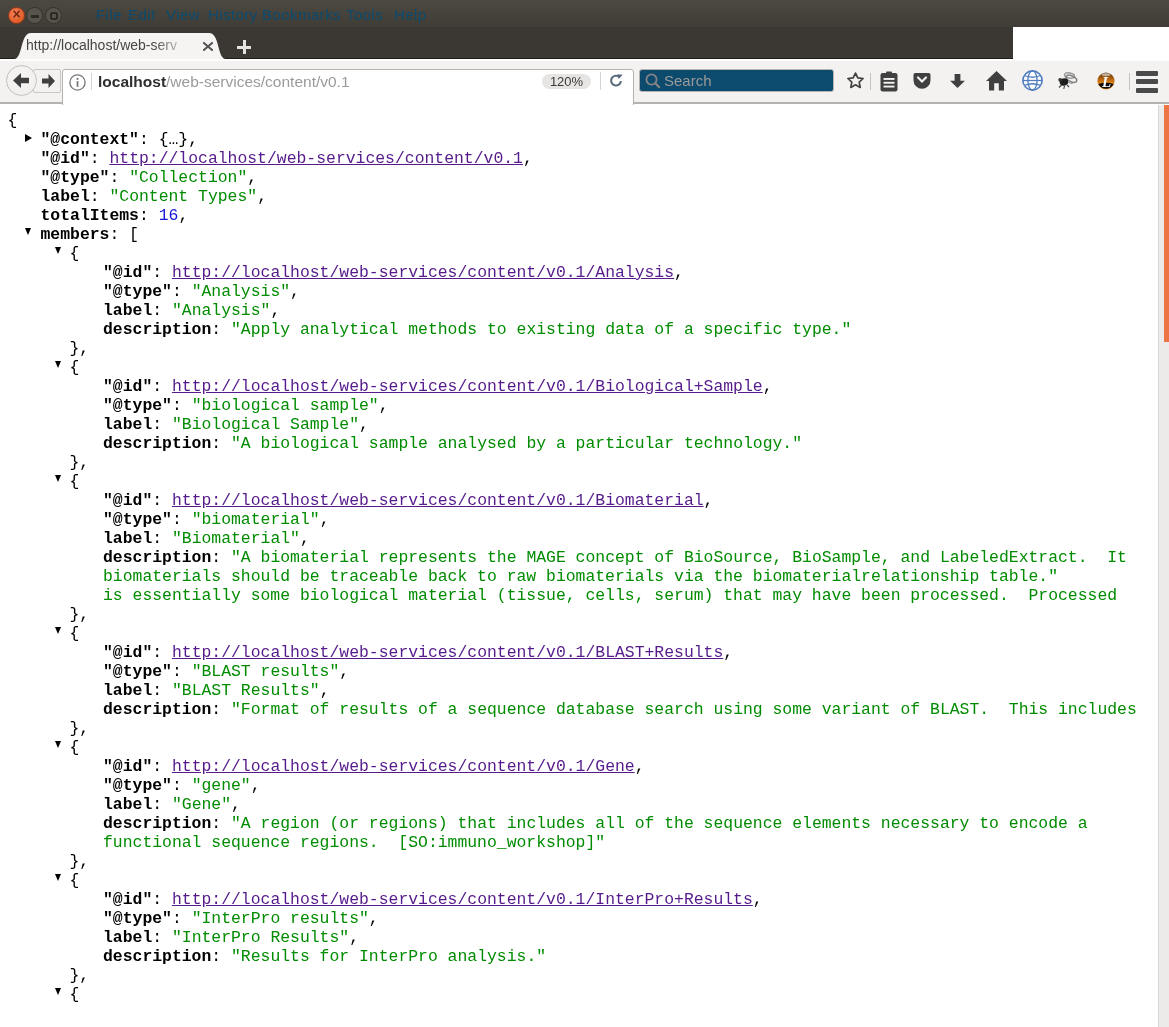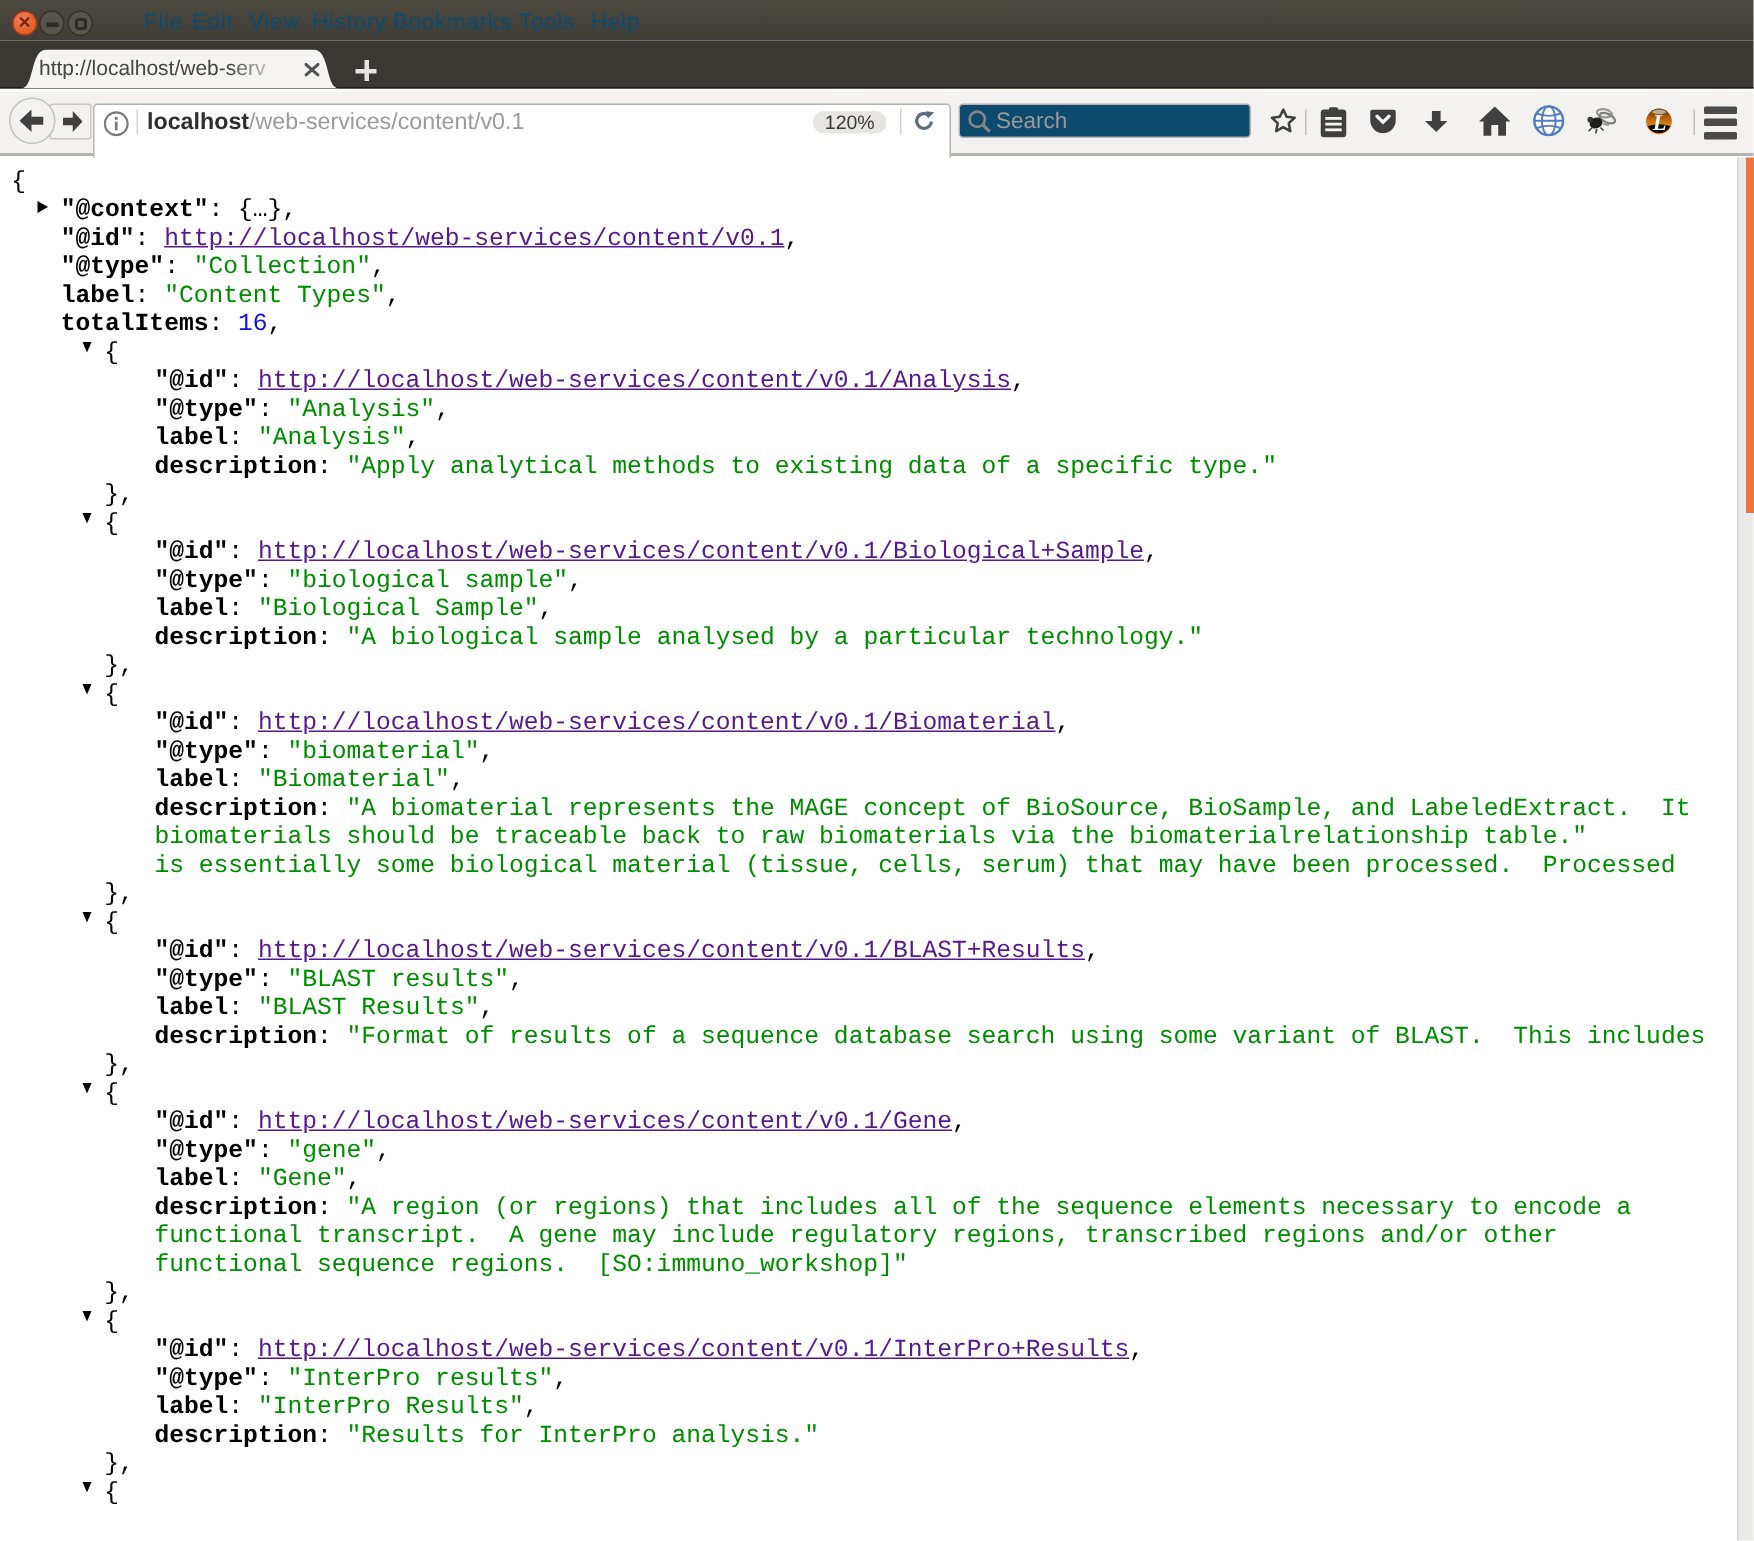--- a/index.html
+++ b/index.html
@@ -12,21 +12,21 @@
   border:1px solid #96391c; }
 #btn-close .x { position:absolute; left:0; top:-2.5px; width:15px; text-align:center;
   color:#72290f; font-size:14px; font-weight:bold; }
 #btn-min { left:26px; background:#57544c; border:1px solid #34322c; }
 #btn-min .g { position:absolute; left:3.5px; top:7px; width:8px; height:2.5px; background:#2c2a25; }
 #btn-max { left:45px; background:#57544c; border:1px solid #34322c; }
 #btn-max .g { position:absolute; left:3.5px; top:3.5px; width:8px; height:8px;
   border:2px solid #2c2a25; border-radius:2.5px; }
 #menu { position:absolute; left:16px; top:5.5px; color:#0c4a6e; font-size:15px; letter-spacing:0.45px; width:1169px; height:20px; }
 #menu span { position:absolute; top:0; white-space:nowrap; }
-#tabbar { position:absolute; left:0; top:27px; width:1169px; height:32px; background:#3b3833; border-bottom:1px solid #201e1b; }
+#tabbar { position:absolute; left:0; top:27px; width:1013px; height:32px; background:#3b3833; border-bottom:1px solid #201e1b; }
 #whiteline { position:absolute; left:0; top:59.5px; width:1169px; height:1.8px; background:#fcfcfb; }
 #tabtext { position:absolute; left:26px; top:9.5px; width:172px; overflow:hidden;
   color:#454543; font-size:14px; white-space:nowrap;
   -webkit-mask-image:linear-gradient(to right,#000 74%,transparent 95%); }
 #newtab { position:absolute; left:237px; top:13px; width:14px; height:14px; }
 #newtab .h { position:absolute; left:0; top:5.5px; width:14px; height:3px; background:#e4e3e1; }
 #newtab .v { position:absolute; left:5.5px; top:0; width:3px; height:14px; background:#e4e3e1; }
 #navbar { position:absolute; left:0; top:61px; width:1169px; height:42.5px;
   background:#f3f2f0; border-bottom:2px solid #b5b2af; }
 #content { position:absolute; left:0; top:105px; width:1158px; height:922px;
@@ -182,20 +182,21 @@
     <div style="position:absolute;left:1136px;top:18.1px;width:22px;height:5px;background:#4a4a4a;border-radius:1px"></div>
     <div style="position:absolute;left:1136px;top:26.5px;width:22px;height:5px;background:#4a4a4a;border-radius:1px"></div>
   </div>
 <div id="content">
 <div class="ln p0">{</div>
 <div class="ln p1"><span class="tri-r t1"></span><b>"@context"</b>: {…},</div>
 <div class="ln p1"><b>"@id"</b>: <a class="lk">http://localhost/web-services/content/v0.1</a>,</div>
 <div class="ln p1"><b>"@type"</b>: <span class="s">"Collection"</span>,</div>
 <div class="ln p1"><b>label</b>: <span class="s">"Content Types"</span>,</div>
 <div class="ln p1"><b>totalItems</b>: <span class="num">16</span>,</div>
+<div class="ln p1"><span class="tri-d t1"></span><b>members</b>: [</div>
 <div class="ln p2"><span class="tri-d t2"></span>{</div>
 <div class="ln p3"><b>"@id"</b>: <a class="lk">http://localhost/web-services/content/v0.1/Analysis</a>,</div>
 <div class="ln p3"><b>"@type"</b>: <span class="s">"Analysis"</span>,</div>
 <div class="ln p3"><b>label</b>: <span class="s">"Analysis"</span>,</div>
 <div class="ln p3"><b>description</b>: <span class="s">"Apply analytical methods to existing data of a specific type."</span></div>
 <div class="ln p2">},</div>
 <div class="ln p2"><span class="tri-d t2"></span>{</div>
 <div class="ln p3"><b>"@id"</b>: <a class="lk">http://localhost/web-services/content/v0.1/Biological+Sample</a>,</div>
 <div class="ln p3"><b>"@type"</b>: <span class="s">"biological sample"</span>,</div>
 <div class="ln p3"><b>label</b>: <span class="s">"Biological Sample"</span>,</div>
@@ -213,21 +214,20 @@
 <div class="ln p3"><b>"@id"</b>: <a class="lk">http://localhost/web-services/content/v0.1/BLAST+Results</a>,</div>
 <div class="ln p3"><b>"@type"</b>: <span class="s">"BLAST results"</span>,</div>
 <div class="ln p3"><b>label</b>: <span class="s">"BLAST Results"</span>,</div>
 <div class="ln p3"><b>description</b>: <span class="s">"Format of results of a sequence database search using some variant of BLAST.  This includes</span></div>
 <div class="ln p2">},</div>
 <div class="ln p2"><span class="tri-d t2"></span>{</div>
 <div class="ln p3"><b>"@id"</b>: <a class="lk">http://localhost/web-services/content/v0.1/Gene</a>,</div>
 <div class="ln p3"><b>"@type"</b>: <span class="s">"gene"</span>,</div>
 <div class="ln p3"><b>label</b>: <span class="s">"Gene"</span>,</div>
 <div class="ln p3"><b>description</b>: <span class="s">"A region (or regions) that includes all of the sequence elements necessary to encode a</span></div>
-<div class="ln p3"><span class="s">functional transcript.  A gene may include regulatory regions, transcribed regions and/or other</span></div>
 <div class="ln p3"><span class="s">functional sequence regions.  [SO:immuno_workshop]"</span></div>
 <div class="ln p2">},</div>
 <div class="ln p2"><span class="tri-d t2"></span>{</div>
 <div class="ln p3"><b>"@id"</b>: <a class="lk">http://localhost/web-services/content/v0.1/InterPro+Results</a>,</div>
 <div class="ln p3"><b>"@type"</b>: <span class="s">"InterPro results"</span>,</div>
 <div class="ln p3"><b>label</b>: <span class="s">"InterPro Results"</span>,</div>
 <div class="ln p3"><b>description</b>: <span class="s">"Results for InterPro analysis."</span></div>
 <div class="ln p2">},</div>
 <div class="ln p2"><span class="tri-d t2"></span>{</div>
 </div>

